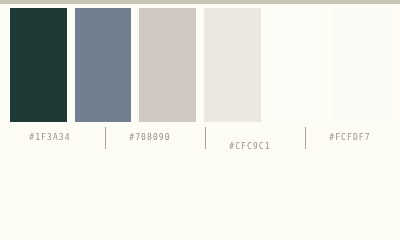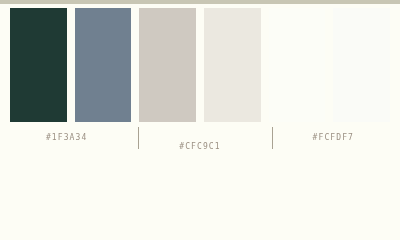--- a/index.html
+++ b/index.html
@@ -124,20 +124,23 @@
     </div>
 
   </div>
 
   <div id="label-row">
 
     <div class="label-col">
       <span class="hex-label" style="color: rgb(155, 144, 131);">#1F3A34</span>
     </div>
 
+    <div class="label-col">
+      <span class="hex-label" style="color: rgb(155, 144, 131);">#708090</span>
+    </div>
 
     <div class="label-col">
       <span class="hex-label" style="color: rgb(155, 144, 131); margin-top: 17px;">#CFC9C1</span>
     </div>
 
 
     <div class="label-col">
       <span class="hex-label" style="color: rgb(155, 144, 131);">#FCFDF7</span>
     </div>
 

